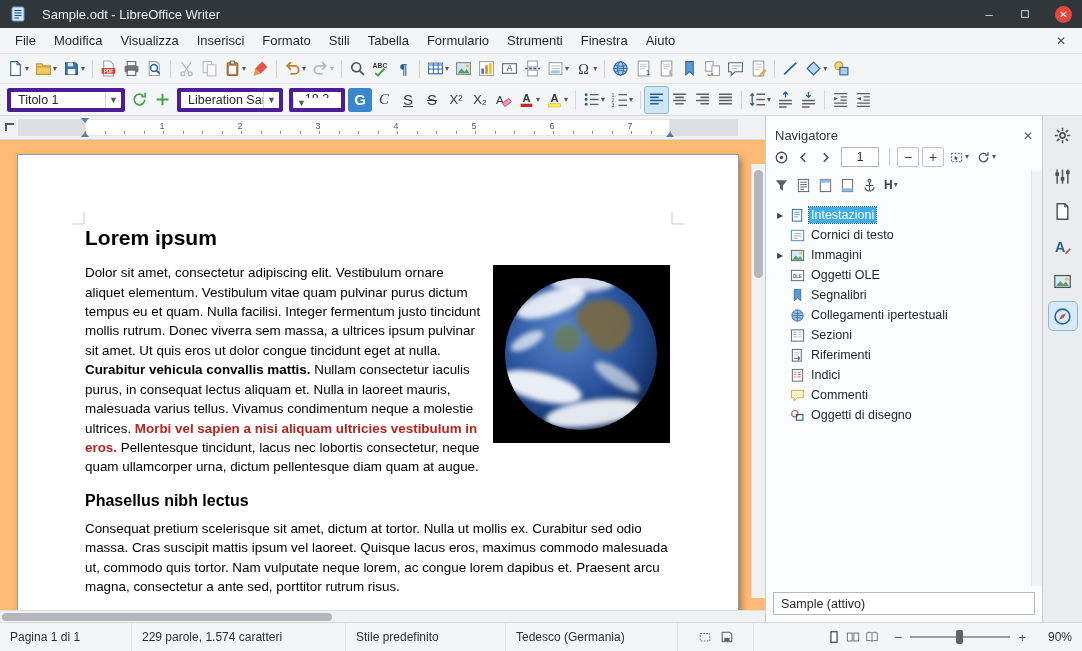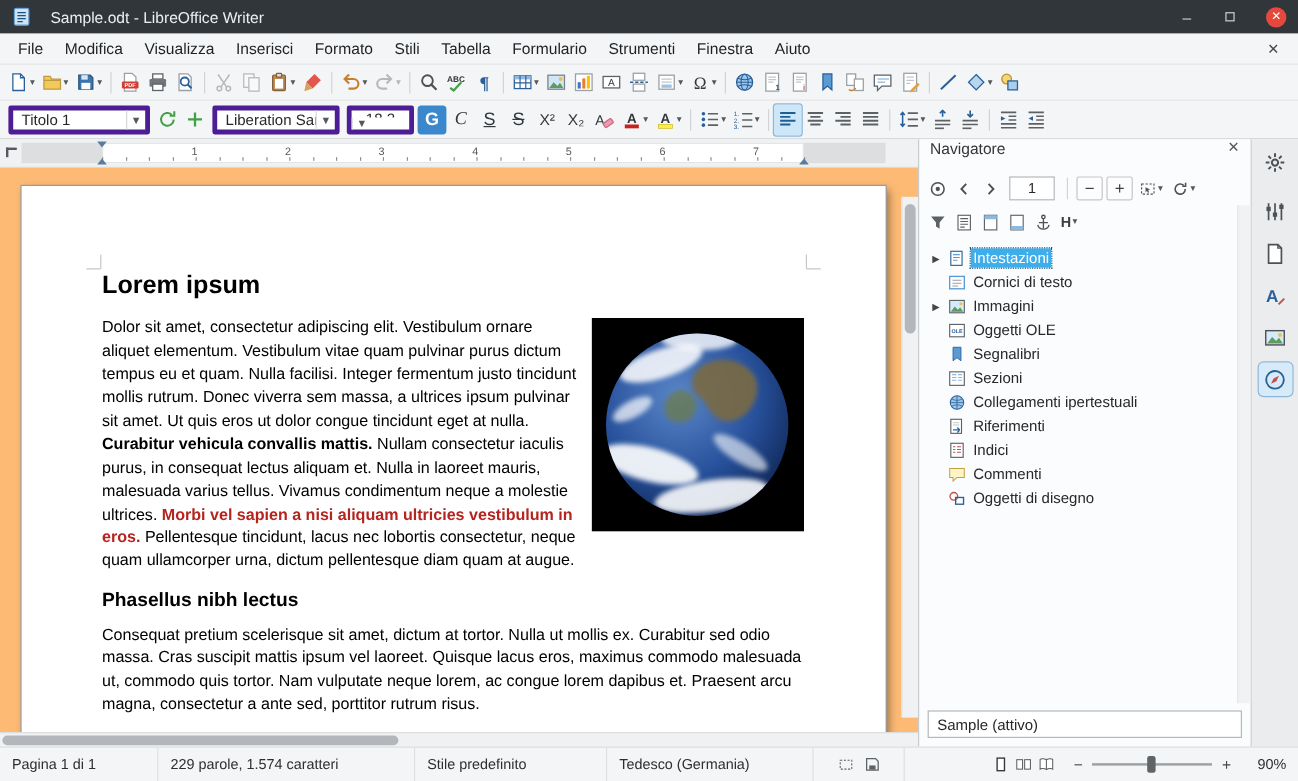--- a/index.html
+++ b/index.html
@@ -68,21 +68,21 @@
 .earth{float:right;width:177px;height:178px;margin:2px 0 6px 8px}
 
 
 #vscroll{position:absolute;right:0;top:24px;bottom:12px;width:14px;background:#f0f1f2;border-left:1px solid #dcdee0}
 #vthumb{position:absolute;left:2px;right:2px;top:6px;height:108px;background:#b3b7bb;border-radius:5px}
 #hscroll{height:12px;background:#f0f1f2;border-top:1px solid #dcdee0;position:relative;flex:none}
 #hthumb{position:absolute;left:2px;top:2px;height:8px;width:330px;background:#b3b7bb;border-radius:4px}
 
 
 #navigator{width:277px;background:#fbfcfd;border-left:1px solid #c9ccce;display:flex;flex-direction:column;position:relative}
-#nav-header{height:27px;display:flex;align-items:flex-start;padding:0 9px;font-size:13px;color:#33373a}
+#nav-header{height:27px;display:flex;align-items:flex-end;padding:0 9px;font-size:13px;color:#33373a}
 #nav-header .x{margin-left:auto;color:#55595d;font-size:12px}
 .nav-tb{display:flex;align-items:center;height:28px;padding:0 6px;gap:3px;flex:none}
 .nav-tb .tbtn{height:24px;padding:2px}
 .nav-tb .tbtn .ic{width:15px;height:15px}
 .nav-spin{width:38px;height:20px;border:1px solid #b4b8bb;background:#fff;font-size:12px;display:flex;align-items:center;justify-content:center;margin:0 3px}
 .nav-box{width:22px;height:20px;border:1px solid #c3c6c9;border-radius:2px;background:#fdfdfd;display:flex;align-items:center;justify-content:center;font-size:14px;color:#3c4044}
 .nav-h{font-size:12px;font-weight:bold;color:#3c4044}
 #nav-tree{flex:1;overflow:hidden;padding:6px 14px 0 8px}
 .tree-row{display:flex;align-items:center;height:20px;gap:4px;font-size:12.5px;color:#26282a}
 .tree-exp{width:12px;font-size:8px;color:#44484c;text-align:center;flex:none}
@@ -693,35 +693,35 @@
             <svg class="ic" viewBox="0 0 16 16">
               <path d="M4.5 1.5h7v12l-3.5-2.8-3.5 2.8z" fill="#5b9bd5" stroke="#2a6099" stroke-width="0.8"></path>
             </svg>
           </span>
           <span class="tree-label">Segnalibri</span>
         </div>
         <div class="tree-row">
           <span class="tree-exp"></span>
           <span class="tree-ic">
             <svg class="ic" viewBox="0 0 16 16">
+              <circle cx="8" cy="8" r="6" fill="#9cc6ea" stroke="#2a6099" stroke-width="0.9"></circle>
+              <path d="M2 8h12M8 2v12M3.4 4.8c2.8 1.6 6.4 1.6 9.2 0M3.4 11.2c2.8-1.6 6.4-1.6 9.2 0" fill="none" stroke="#2a6099" stroke-width="0.7"></path>
+            </svg>
+          </span>
+          <span class="tree-label">Collegamenti ipertestuali</span>
+        </div>
+        <div class="tree-row">
+          <span class="tree-exp"></span>
+          <span class="tree-ic">
+            <svg class="ic" viewBox="0 0 16 16">
               <rect x="1.5" y="2" width="13" height="12" fill="#fff" stroke="#5c6166"></rect>
               <path d="M3.5 4.5h4M3.5 7h4M3.5 9.5h4M9 4.5h3.5M9 7h3.5M9 9.5h3.5" stroke="#8db8e0" stroke-width="1"></path>
             </svg>
           </span>
           <span class="tree-label">Sezioni</span>
-        </div>
-        <div class="tree-row">
-          <span class="tree-exp"></span>
-          <span class="tree-ic">
-            <svg class="ic" viewBox="0 0 16 16">
-              <circle cx="8" cy="8" r="6" fill="#9cc6ea" stroke="#2a6099" stroke-width="0.9"></circle>
-              <path d="M2 8h12M8 2v12M3.4 4.8c2.8 1.6 6.4 1.6 9.2 0M3.4 11.2c2.8-1.6 6.4-1.6 9.2 0" fill="none" stroke="#2a6099" stroke-width="0.7"></path>
-            </svg>
-          </span>
-          <span class="tree-label">Collegamenti ipertestuali</span>
         </div>
         <div class="tree-row">
           <span class="tree-exp"></span>
           <span class="tree-ic">
             <svg class="ic" viewBox="0 0 16 16">
               <rect x="2.5" y="1.5" width="9.5" height="12.5" fill="#fff" stroke="#5c6166"></rect>
               <path d="M4.5 4.5h5.5M4.5 6.5h5.5" stroke="#c3c6c9" stroke-width="0.9"></path>
               <path d="M4.5 11h6m0 0l-2.2-2.2M10.5 11l-2.2 2.2" fill="none" stroke="#2a6099" stroke-width="1.1"></path>
             </svg>
           </span>

